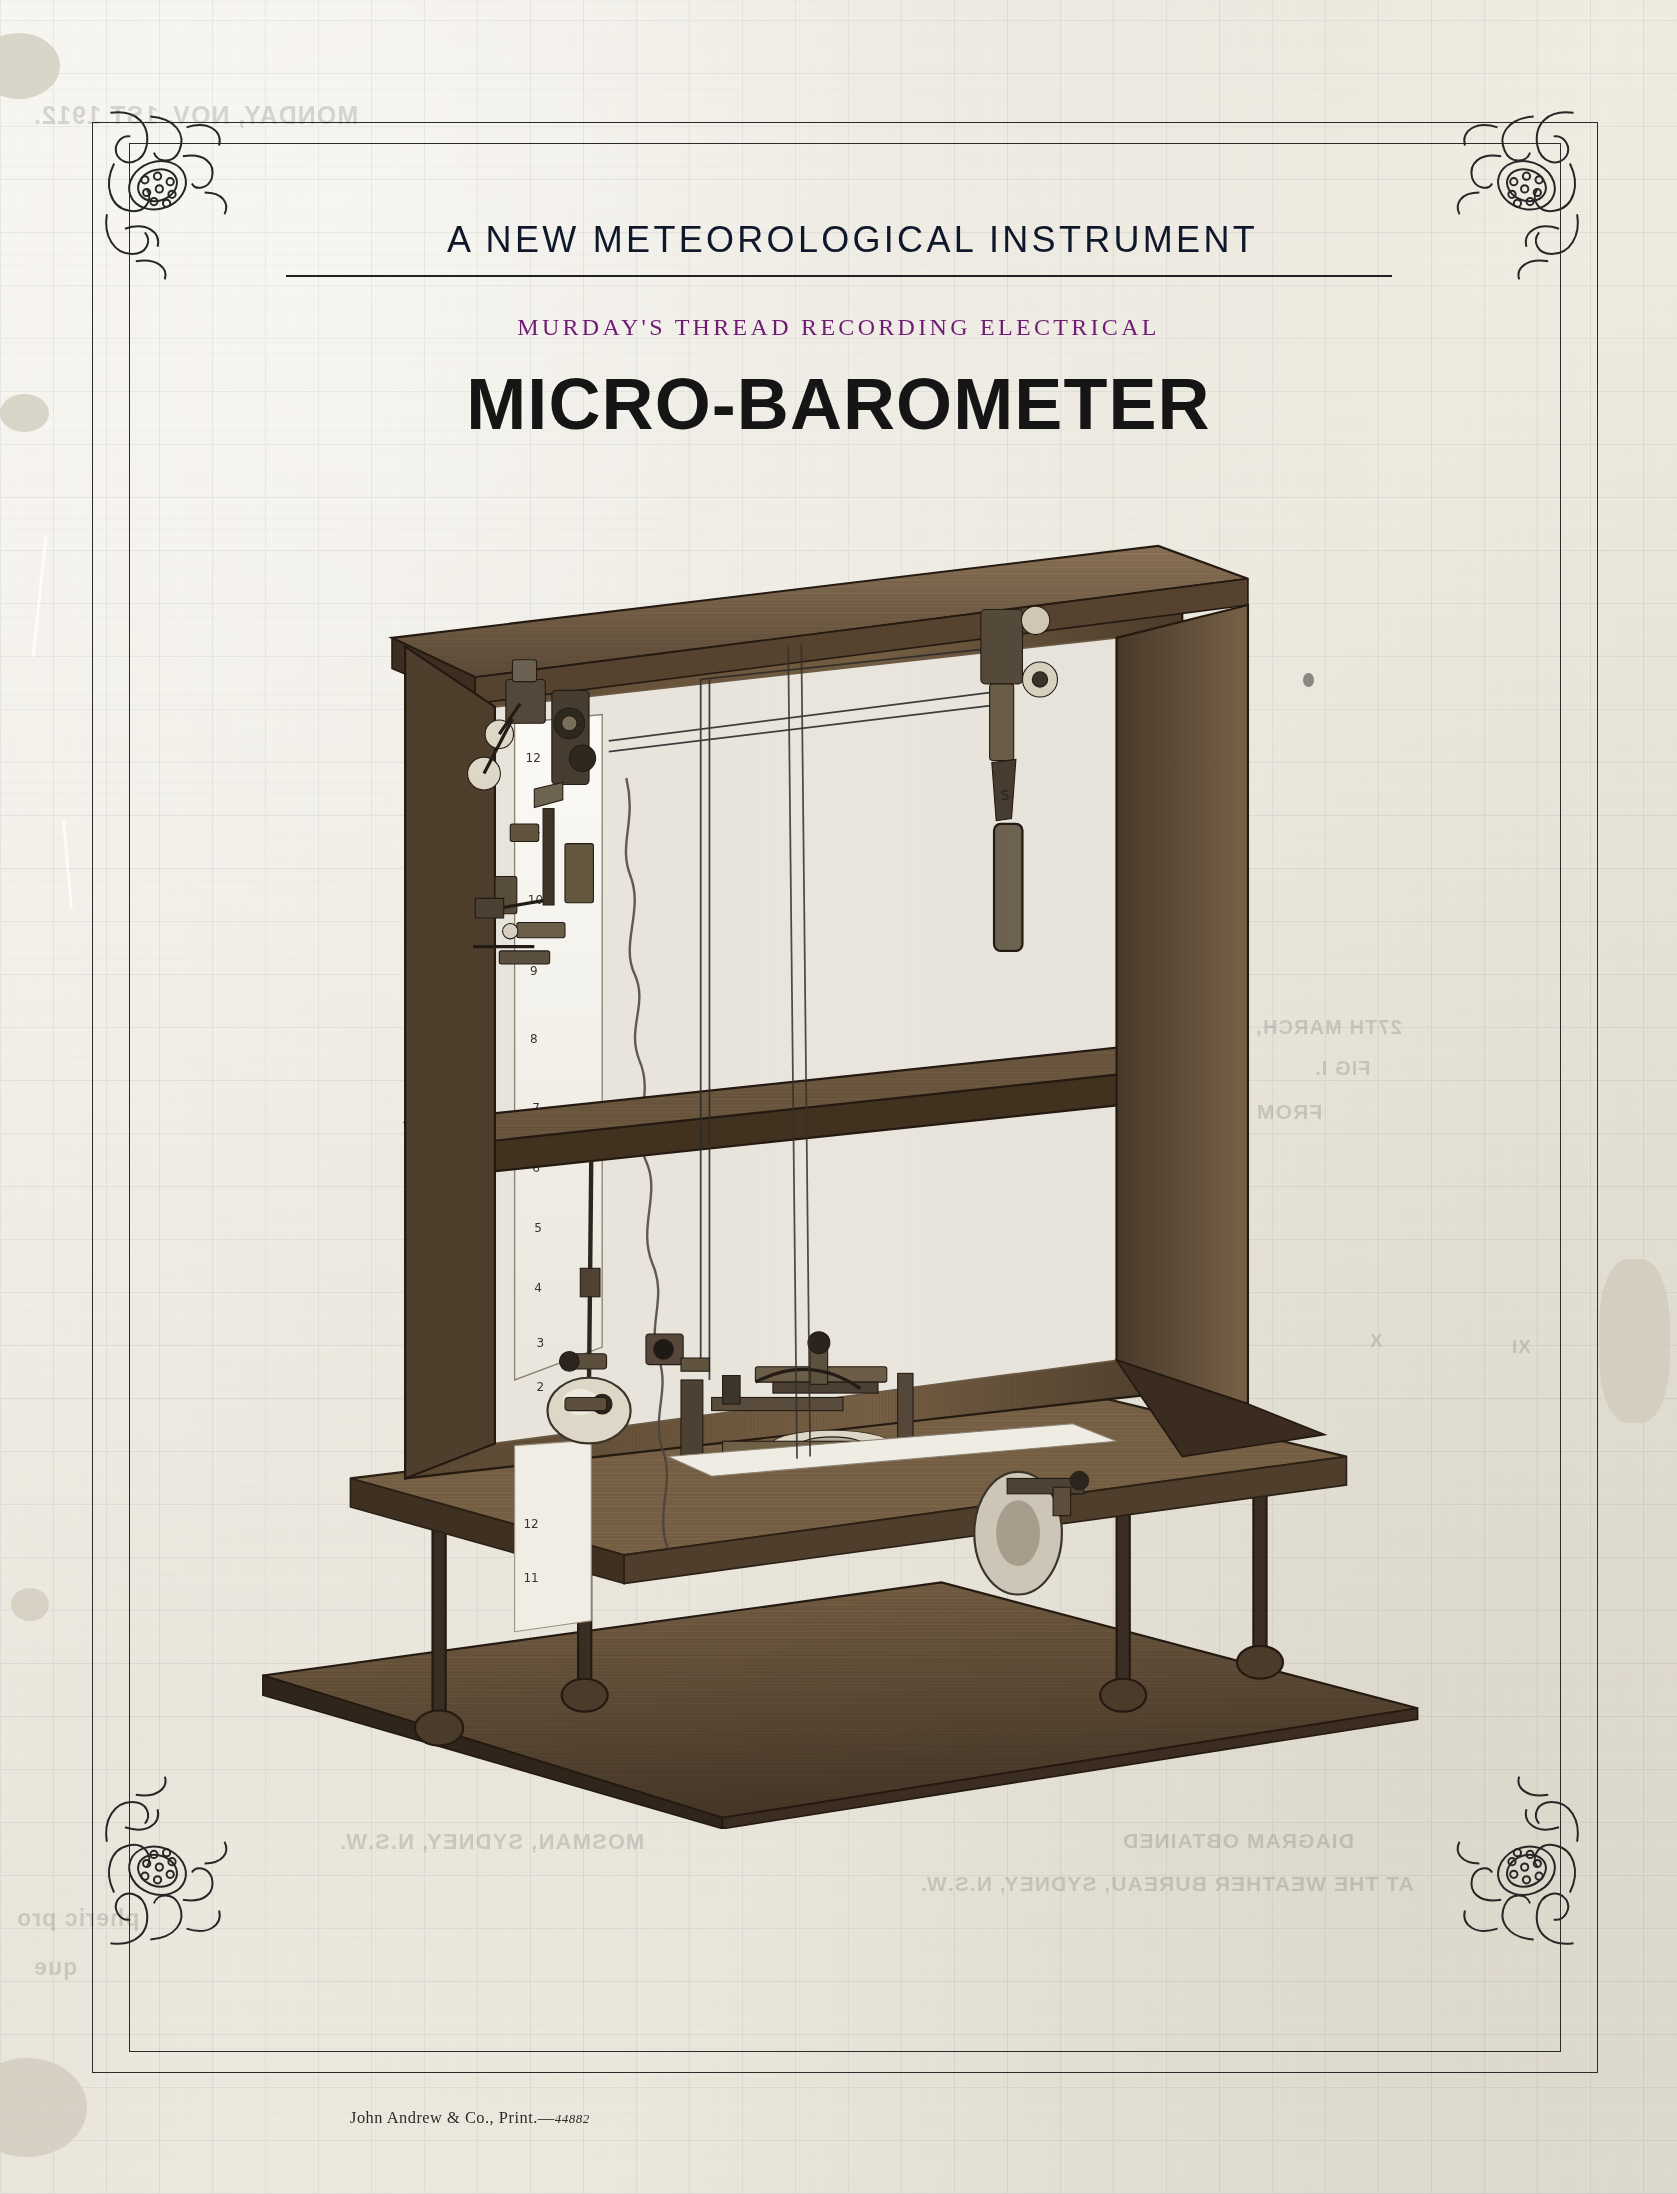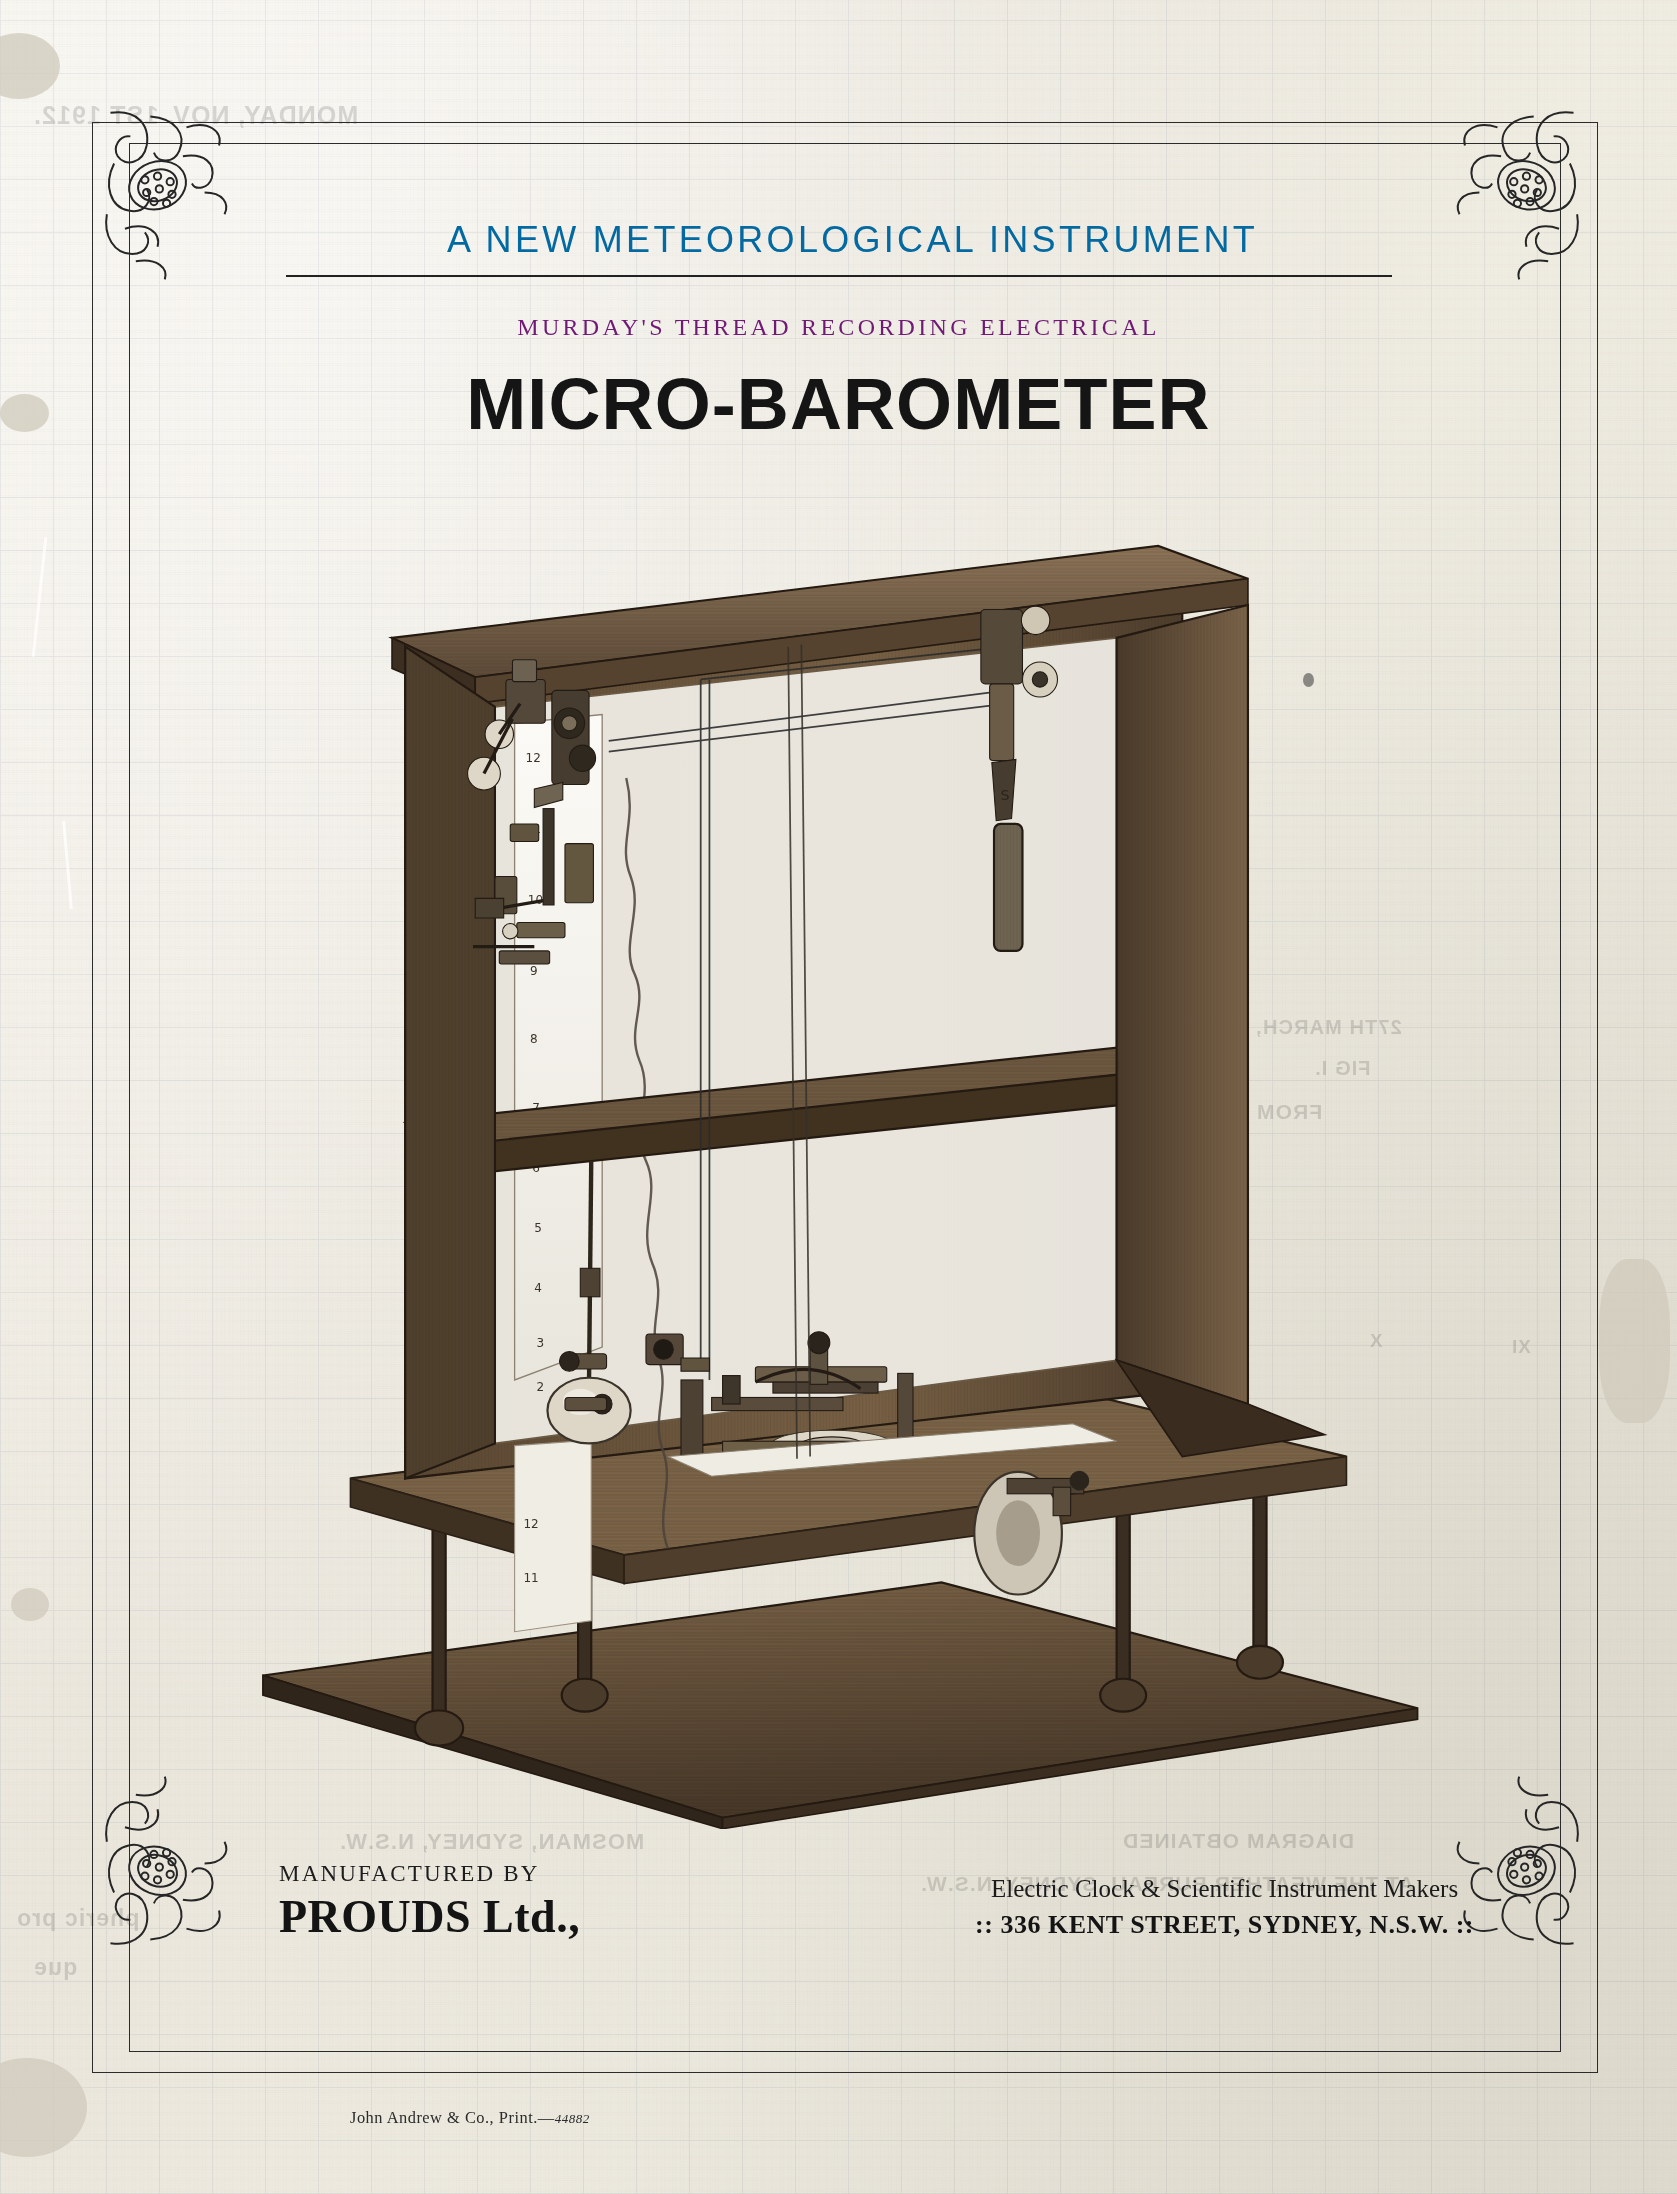--- a/index.html
+++ b/index.html
@@ -80,21 +80,21 @@
   .corner.tr { left: 1407px; top: 102px; transform: scaleX(-1); }
   .corner.bl { left: 96px;  top: 1773px; transform: scaleY(-1); }
   .corner.br { left: 1407px; top: 1773px; transform: scale(-1,-1); }
 
   
   .headings { position: absolute; left: 0; right: 0; top: 219px; text-align: center; }
   .title-main {
     font-family: "Liberation Sans", sans-serif;
     font-size: 36px;
     letter-spacing: 3.3px;
-    color: #0369a1;
+    color: #0f172a;
     font-weight: 400;
     padding-left: 28px;
   }
   .title-rule {
     width: 1106px; height: 1.6px; background: #222;
     margin: 14.2px auto 0 auto;
   }
   .title-sub {
     margin-top: 37px;
     font-family: "Liberation Serif", serif;
@@ -515,30 +515,20 @@
         <circle cx="766" cy="882" r="9" fill="#2a241c"></circle>
       </g>
 
       <g stroke="#343029" stroke-width="1.6" opacity="0.85">
         <line x1="500" y1="120" x2="508" y2="862"></line>
         <line x1="512" y1="118" x2="520" y2="860"></line>
       </g>
     </svg>
   </div>
 
-  <div class="footer">
-    <div class="maker-block">
-      <div class="maker-top">MANUFACTURED BY</div>
-      <div class="maker-name">PROUDS Ltd.,</div>
-    </div>
-    <div class="addr-block">
-      <div class="addr-line1">Electric Clock &amp; Scientific Instrument Makers</div>
-      <div class="addr-line2">:: 336 KENT STREET, SYDNEY, N.S.W. ::</div>
-    </div>
-  </div>
 
   <div class="printer">
     <span>John Andrew &amp; Co., Print.—</span><span class="jobno">44882</span>
   </div>
 
   <div class="edge-damage">
     <div class="blot" style="left:-22px; top:33px; width:82px; height:66px;"></div>
     <div class="blot" style="left:0px; top:394px; width:49px; height:38px;"></div>
     <div class="blot" style="left:11px; top:1588px; width:38px; height:33px;"></div>
     <div class="blot" style="left:-33px; top:2058px; width:120px; height:99px;"></div>

